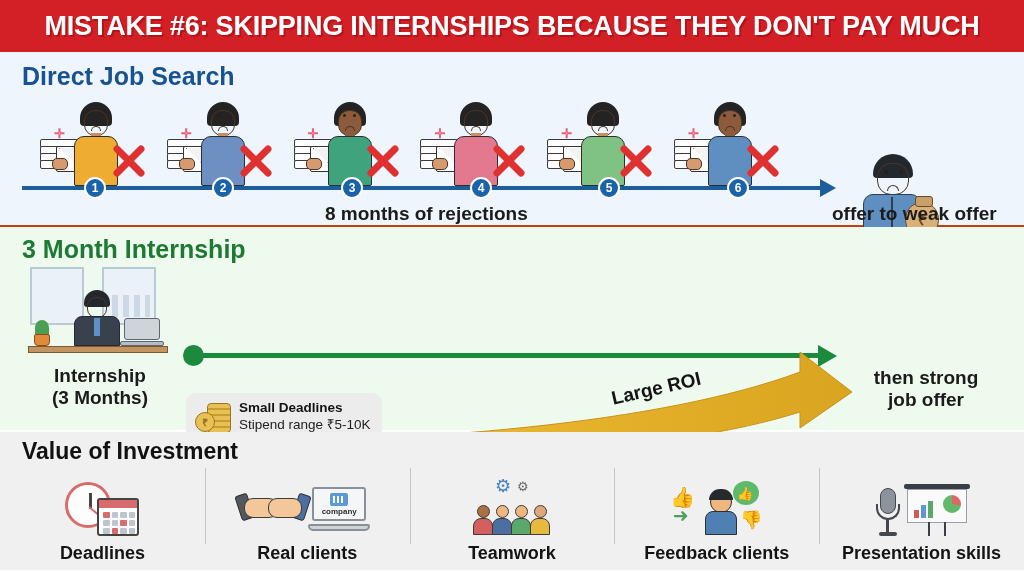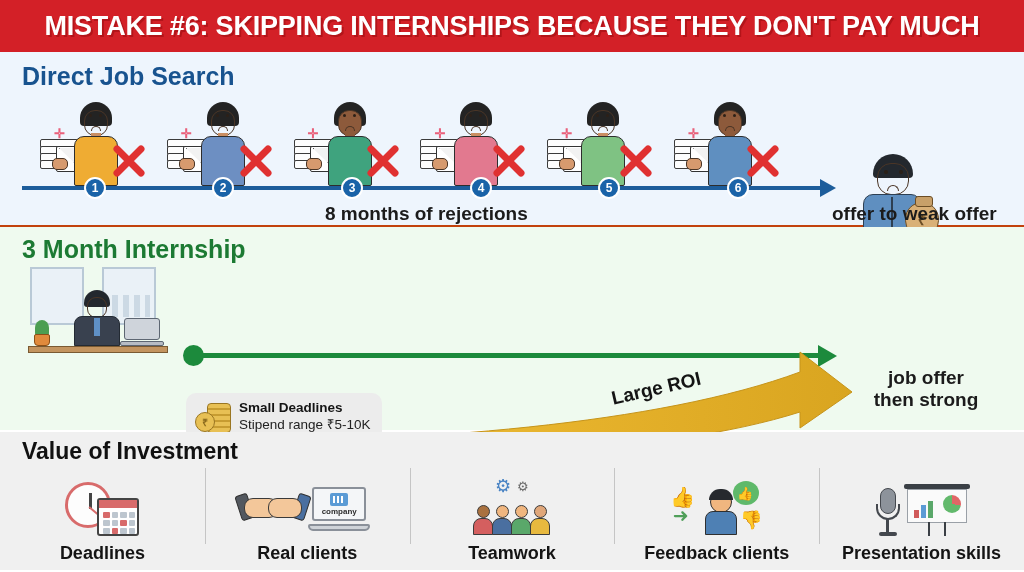--- a/index.html
+++ b/index.html
@@ -632,29 +632,33 @@
         <div class="dp-body"></div>
           <div class="dp-tie"></div>
       </div>
       <div class="laptop-desk">
           <div class="screen"></div>
           <div class="base"></div>
         </div>
       <div class="desk-top"></div>
     </div>
 
+    <div class="cap-internship">
+      <div>Internship</div>
+      <div>(3 Months)</div>
+    </div>
 
   </div>
 
   <div class="green-dot"></div>
   <div class="green-line"></div>
   <div class="green-arrow"></div>
   <div class="cap-strong">
+    <div>then strong</div>
     <div>job offer</div>
-    <div>then strong</div>
   </div>
 
   <div class="roi-wrap">
     <svg width="1024" height="572" style="position:absolute;left:0;top:0">
       <defs>
         <linearGradient id="gold" x1="0" y1="0" x2="1" y2="0">
           <stop offset="0%" stop-color="#e8c14a"></stop>
           <stop offset="55%" stop-color="#e7b32c"></stop>
           <stop offset="100%" stop-color="#d9a520"></stop>
         </linearGradient>

